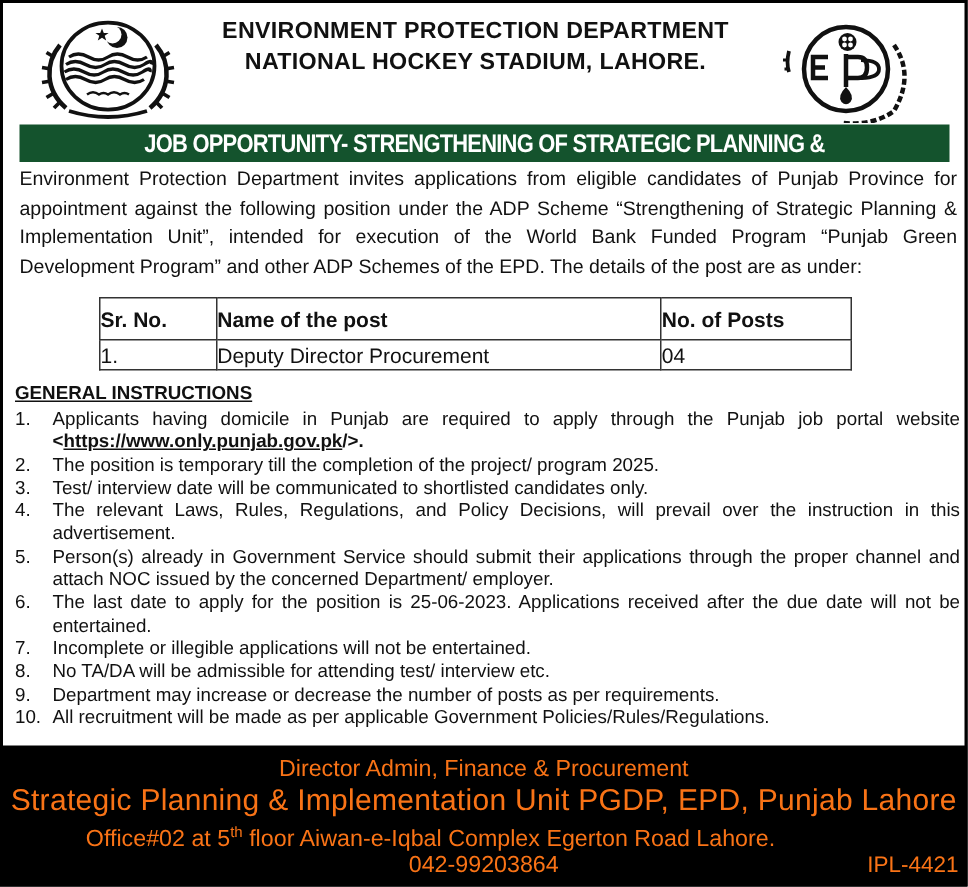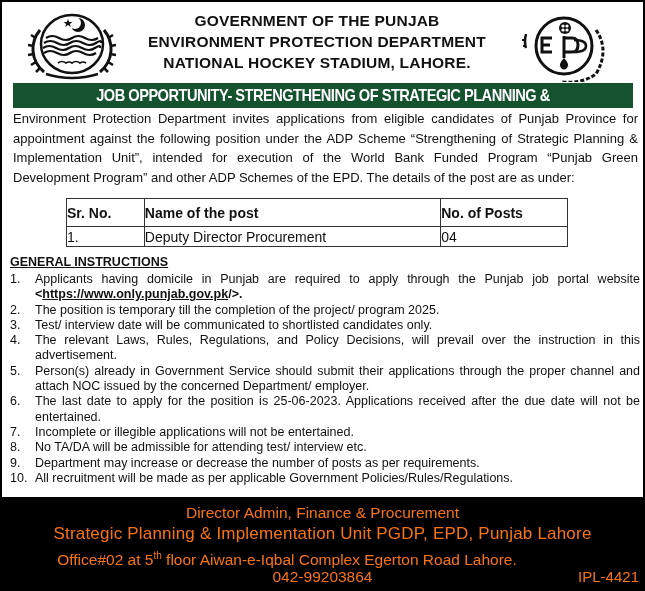--- a/index.html
+++ b/index.html
@@ -33,21 +33,21 @@
 
     .instructions { position: absolute; left: 8px; top: 270px; width: 630px; list-style: none; font-size: 12.5px; line-height: 15.3px; }
     .instructions li { display: flex; }
     .instructions .num { width: 25px; flex: 0 0 25px; }
     .instructions .txt { flex: 1; text-align: justify; }
     .instructions .link { font-weight: bold; }
     .instructions .link u { text-decoration: underline; }
 
     .footer { position: absolute; left: 0; top: 500px; width: 645px; height: 91px; color: #f97316; text-align: center; }
     .f1 { position: absolute; left: 0; width: 645px; top: 3px; font-size: 15.5px; line-height: 20px; }
-    .f2 { position: absolute; left: 0; width: 645px; top: 24px; font-size: 17px; line-height: 20px; letter-spacing: 0.2px; }
+    .f2 { position: absolute; left: 0; width: 645px; top: 24px; font-size: 20px; line-height: 20px; letter-spacing: 0.2px; }
     .f3 { position: absolute; left: 0; width: 574px; top: 46px; font-size: 15.5px; line-height: 20px; }
     .f3 sup { font-size: 10px; vertical-align: 6px; }
     .f4 { position: absolute; left: 0; width: 645px; top: 67px; font-size: 15.5px; line-height: 20px; }
     .ref { position: absolute; right: 6px; top: 67px; font-size: 15px; line-height: 20px; }
   </style>
 </head>
 <body>
 
 <div class="page">
   <div class="sheet">
@@ -71,21 +71,20 @@
         <path d="M24 30 q6 -4 13 0 t13 0 t13 0 t13 0" fill="none" stroke="#111" stroke-width="2.2"></path>
         <path d="M22 35 q6 -4 13 0 t13 0 t13 0 t13 0 t5 0" fill="none" stroke="#111" stroke-width="2.2"></path>
         <path d="M21 40 q6 -4 13 0 t13 0 t13 0 t13 0 t5 0" fill="none" stroke="#111" stroke-width="2.2"></path>
         <path d="M22 45 q6 -4 13 0 t13 0 t13 0 t13 0" fill="none" stroke="#111" stroke-width="2.2"></path>
 
         <path d="M36 55 q4 -3 8 0 q3 -2 6 0 q4 -3 8 0 q3 -2 6 0" fill="none" stroke="#111" stroke-width="1.6"></path>
       </svg>
     </div>
 
     <div class="head-lines">
-      <div>GOVERNMENT OF THE PUNJAB</div>
       <div>ENVIRONMENT PROTECTION DEPARTMENT</div>
       <div>NATIONAL HOCKEY STADIUM, LAHORE.</div>
     </div>
 
     <div class="logo-right">
       <svg width="110" height="72" viewBox="0 0 110 72">
 
         <path d="M14 24 q-2 8 0 14" fill="none" stroke="#111" stroke-width="2.5"></path>
         <path d="M10 30 l4 0 M11 36 l3 0" stroke="#111" stroke-width="2"></path>
         <path d="M84 20 q14 20 0 44 q-14 10 -34 8" fill="none" stroke="#111" stroke-width="3" stroke-dasharray="4 2"></path>

